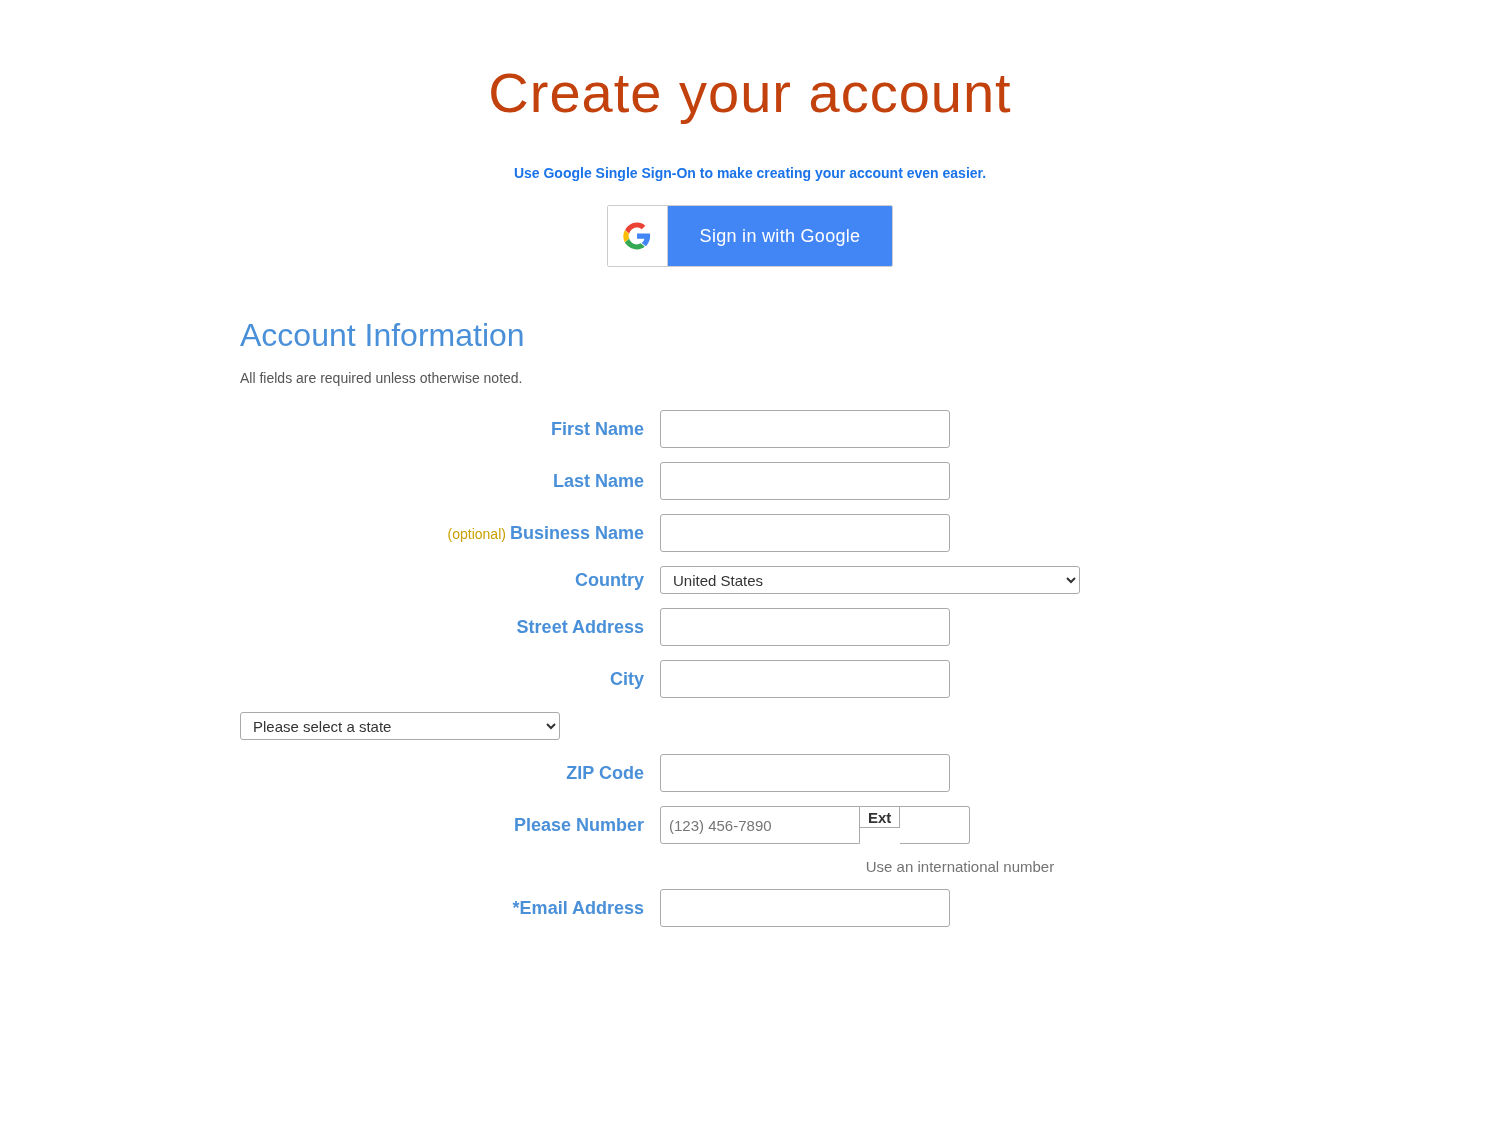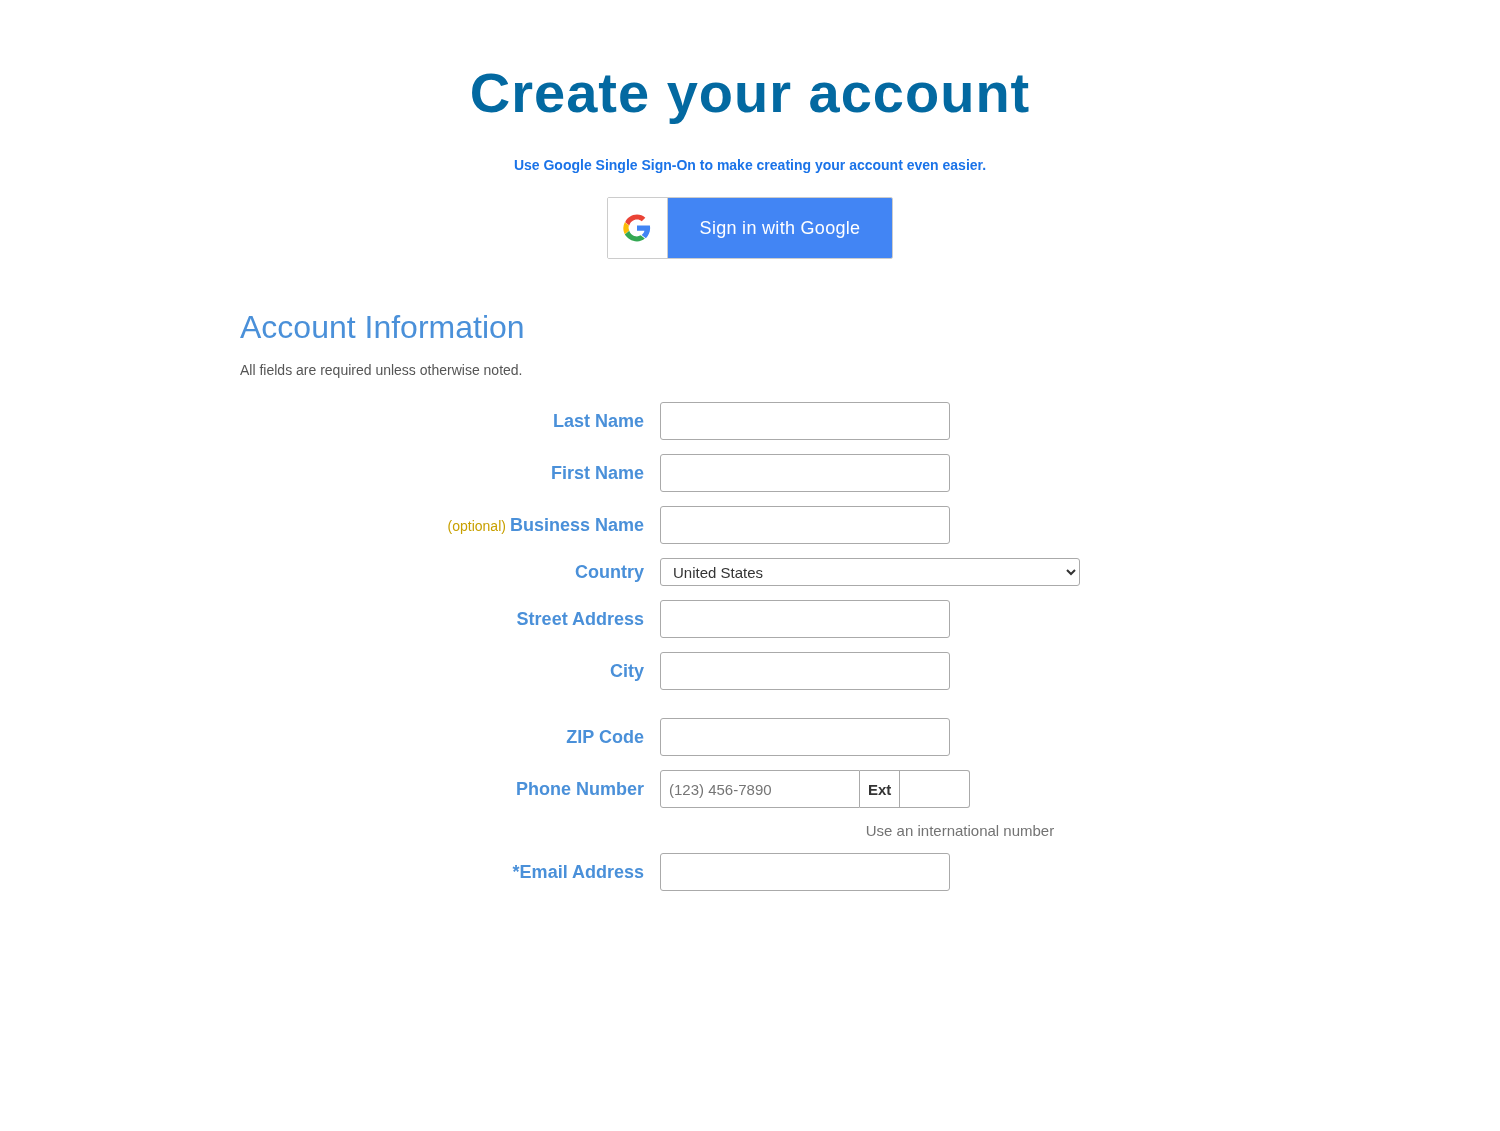--- a/index.html
+++ b/index.html
@@ -19,23 +19,23 @@
 
     .page-container {
       max-width: 1100px;
       margin: 0 auto;
       padding: 20px 40px;
     }
 
     .page-title {
       text-align: center;
       font-size: 56px;
-      font-weight: 700;
-      color: #0369a1;
-      margin-bottom: 32px;
+      font-weight: 400;
+      color: #c2410c;
+      margin-bottom: 40px;
       letter-spacing: 1px;
     }
 
     .google-sso-section {
       text-align: center;
       margin-bottom: 50px;
     }
 
     .google-sso-text {
       color: #1a73e8;
@@ -158,21 +158,21 @@
       padding: 4px 8px;
       font-size: 15px;
       color: #555;
       outline: none;
     }
 
     .ext-label {
       background: #fff;
       border: 1px solid #aaa;
       border-left: none;
-      height: 38px;
+      height: 22px;
       padding: 0 8px;
       display: flex;
       align-items: center;
       font-size: 15px;
       color: #333;
       font-weight: bold;
     }
 
     .ext-input {
       width: 70px;
@@ -235,26 +235,26 @@
       </div>
       <span class="google-signin-label">Sign in with Google</span>
     </div>
   </div>
 
   <div class="account-info-section">
     <h2 class="section-title">Account Information</h2>
     <p class="fields-note">All fields are required unless otherwise noted.</p>
 
     <div class="form-row">
+      <label class="form-label">First Name</label>
+      <input class="form-input" type="text" style="">
+    </div>
+
+    <div class="form-row">
       <label class="form-label">Last Name</label>
-      <input class="form-input" type="text" style="">
-    </div>
-
-    <div class="form-row">
-      <label class="form-label">First Name</label>
       <input class="form-input" type="text" style="">
     </div>
 
     <div class="form-row">
       <label class="form-label">
         <span class="optional-tag">(optional)</span><span>Business Name</span>
       </label>
       <input class="form-input" type="text" style="">
     </div>
 
@@ -271,29 +271,40 @@
       <label class="form-label">Street Address</label>
       <input class="form-input" type="text" style="">
     </div>
 
     <div class="form-row">
       <label class="form-label">City</label>
       <input class="form-input" type="text" style="">
     </div>
 
     <div class="form-row">
+      <select class="form-select" style="width:320px;">
+        <option value="">Please select a state</option>
+        <option>Alabama</option>
+        <option>Alaska</option>
+        <option>Arizona</option>
+        <option>California</option>
+        <option>Colorado</option>
+        <option>Florida</option>
+        <option>New York</option>
+        <option>Texas</option>
+      </select>
     </div>
 
     <div class="form-row">
       <label class="form-label">ZIP Code</label>
       <input class="form-input" type="text" style="">
     </div>
 
     <div class="form-row">
-      <label class="form-label">Phone Number</label>
+      <label class="form-label">Please Number</label>
       <div class="phone-row">
         <input class="phone-input" type="text" placeholder="(123) 456-7890" style="">
         <span class="ext-label">Ext</span>
         <input class="ext-input" type="text" style="">
       </div>
     </div>
 
     <div class="intl-link-row">
       <a class="intl-link">Use an international number</a>
     </div>

